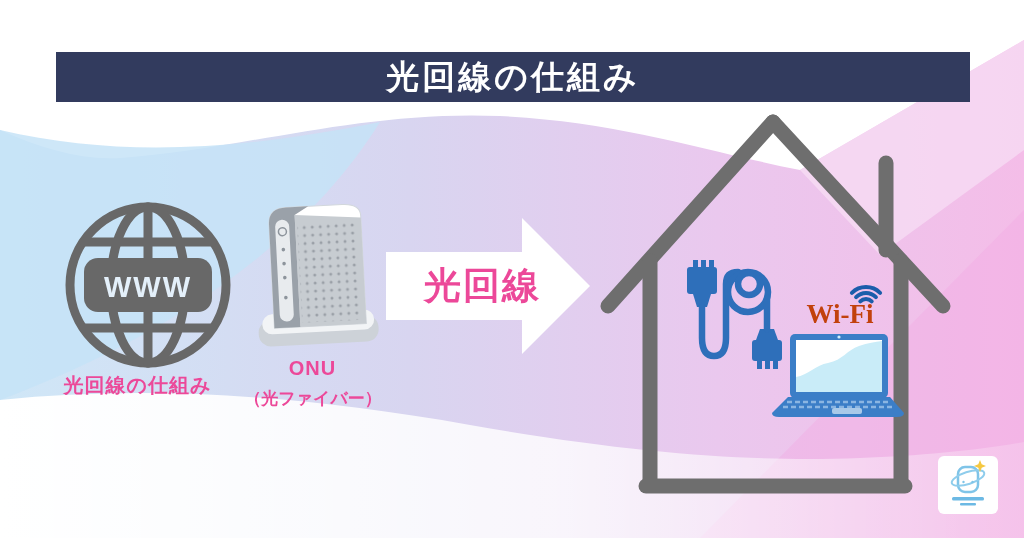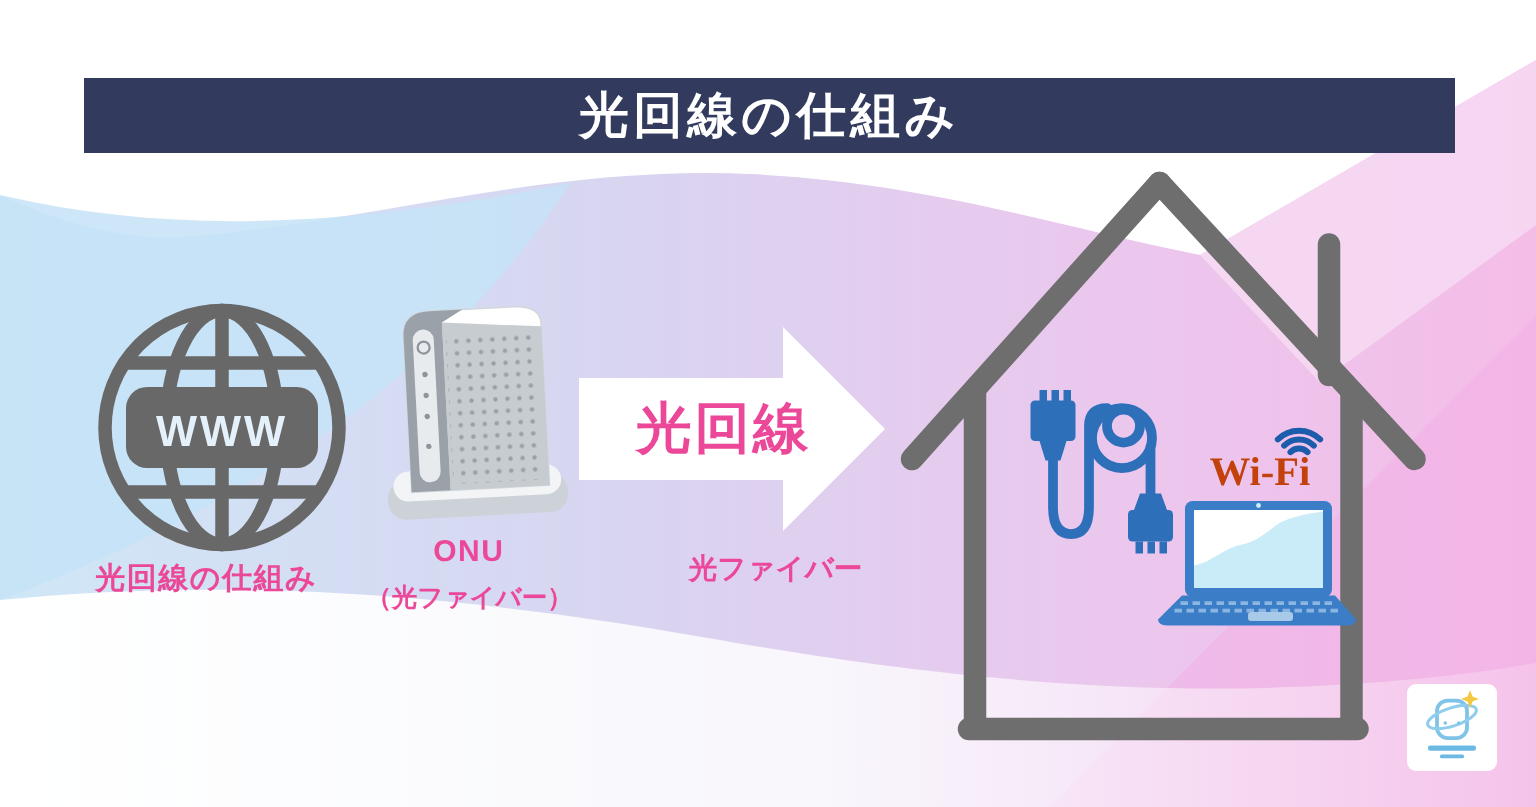--- a/index.html
+++ b/index.html
@@ -156,16 +156,15 @@
   </svg>
 
   <div class="banner">
     <span class="title">光回線の仕組み</span>
   </div>
 
   <div class="lbl lbl-internet">光回線の仕組み</div>
   <div class="lbl lbl-onu-name">ONU</div>
   <div class="lbl lbl-onu-desc">（光ファイバー）</div>
   <div class="lbl lbl-arrow">光回線</div>
-  <div class="lbl lbl-fiber">光ファイバー</div>
   <div class="lbl lbl-wifi">Wi-Fi</div>
 
 </div>
 
 </body></html>

